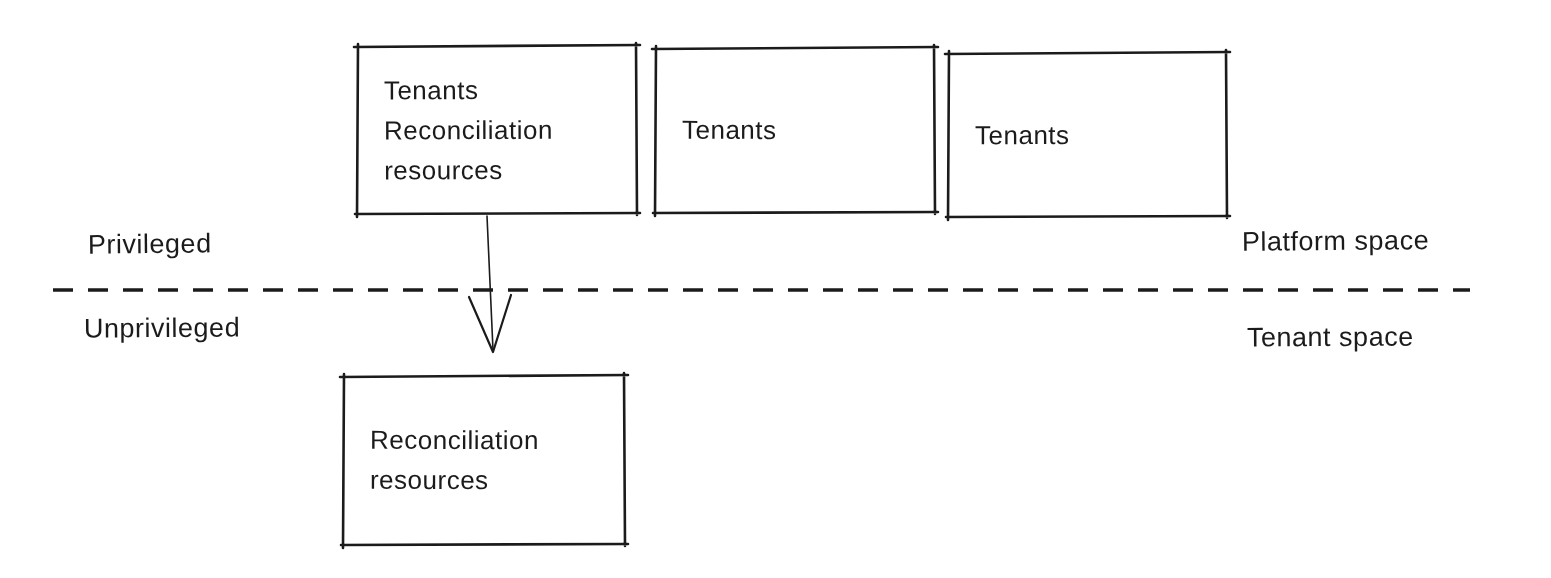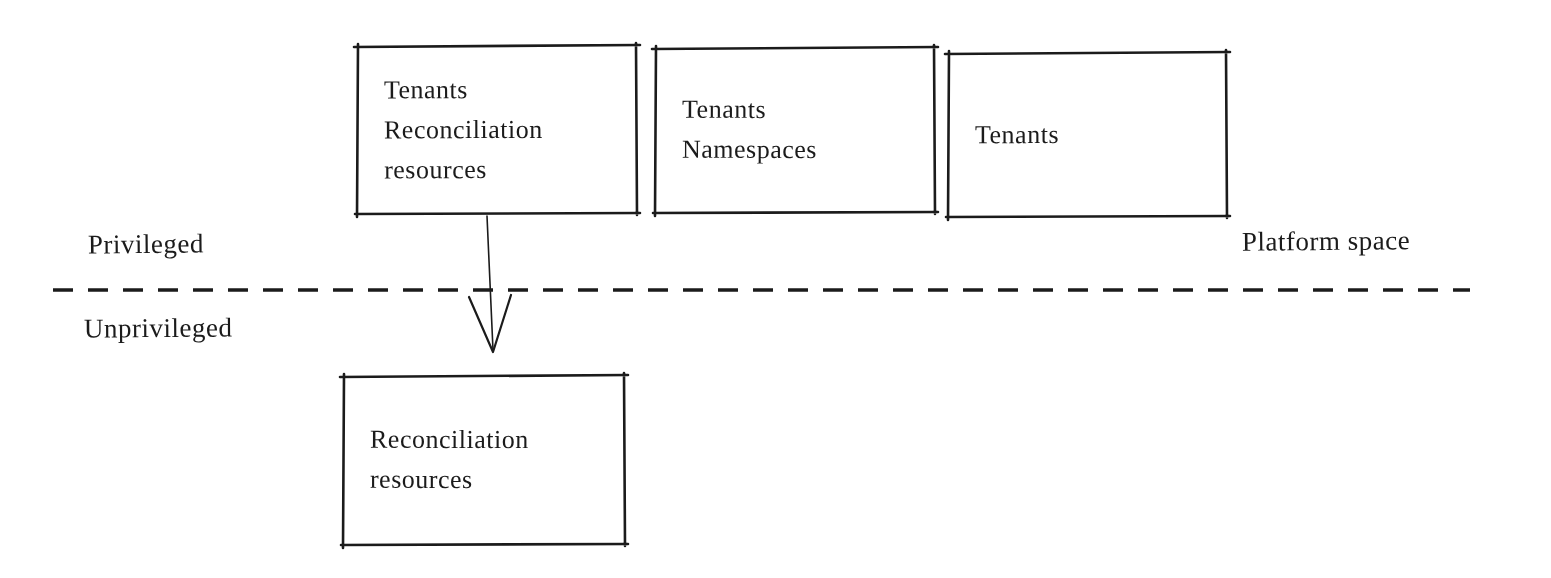--- a/index.html
+++ b/index.html
@@ -6,21 +6,21 @@
     margin: 0;
     padding: 0;
     background: #ffffff;
   }
   .canvas {
     position: relative;
     width: 1551px;
     height: 578px;
     background: #ffffff;
     overflow: hidden;
-    font-family: Liberation Serif, serif;
+    font-family: Liberation Sans, sans-serif;
     color: #1b1b1b;
   }
   .strokes {
     position: absolute;
     left: 0;
     top: 0;
     width: 1551px;
     height: 578px;
   }
   .node {
@@ -72,29 +72,29 @@
   </svg>
 
   <div class="node node-1">
     <div class="line">Tenants</div>
     <div class="line">Reconciliation</div>
     <div class="line">resources</div>
   </div>
 
   <div class="node node-2">
     <div class="line">Tenants</div>
-    <div class="line">Namespaces</div>
   </div>
 
   <div class="node node-3">
     <div class="line">Tenants</div>
   </div>
 
   <div class="node node-4">
     <div class="line">Reconciliation</div>
     <div class="line">resources</div>
   </div>
 
   <div class="side-label lbl-privileged">Privileged</div>
   <div class="side-label lbl-unprivileged">Unprivileged</div>
   <div class="side-label lbl-platform">Platform space</div>
+  <div class="side-label lbl-tenant">Tenant space</div>
 
 </div>
 
 </body></html>

